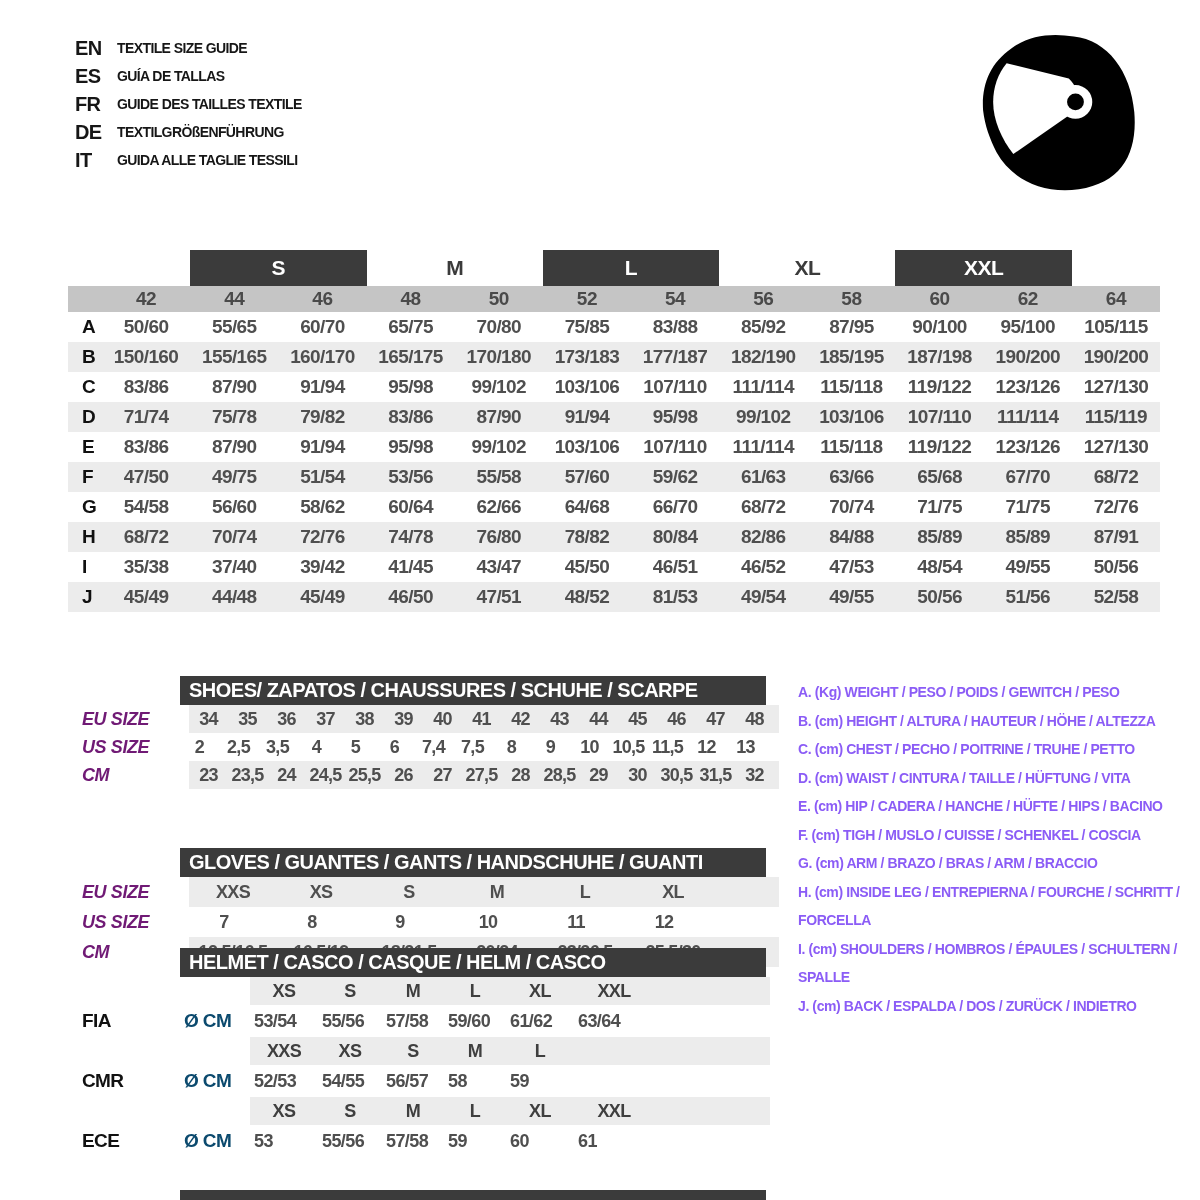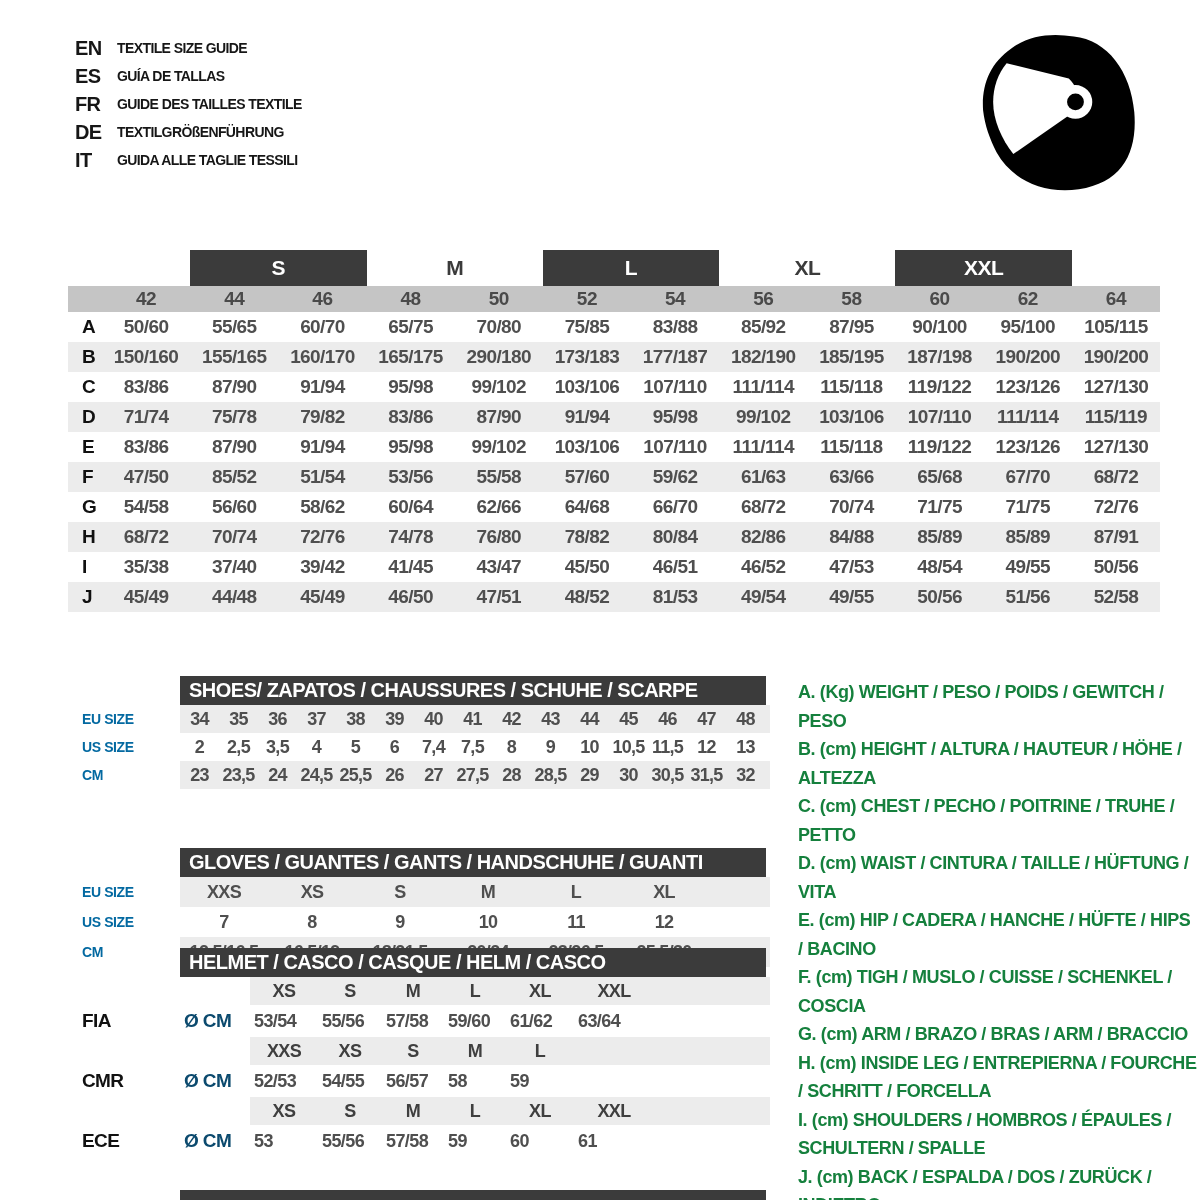--- a/index.html
+++ b/index.html
@@ -31,24 +31,24 @@
   .trow-label{display:flex;align-items:center;padding-left:14px;font-weight:700;font-size:19px;color:#111;}
   .tcell{display:flex;align-items:center;justify-content:center;font-weight:700;font-size:19px;
          color:#4f4f4f;letter-spacing:-0.6px;white-space:nowrap;}
 
   
   .section{position:absolute;left:68px;width:1092px;}
   .sec-header{margin-left:112px;width:586px;height:29px;background:#3b3b3b;color:#fff;
               font-weight:700;font-size:20px;letter-spacing:-0.5px;display:flex;align-items:center;
               padding-left:9px;box-sizing:border-box;white-space:nowrap;}
   .srow{display:grid;grid-template-columns:112px 1fr;}
-  .srow-label{display:flex;align-items:center;padding-left:14px;font-weight:700;font-size:14px;
-              color:#0369a1;letter-spacing:-0.4px;white-space:nowrap;}
+  .srow-label{display:flex;align-items:center;padding-left:14px;font-weight:700;font-size:18px;
+              color:#701a75;letter-spacing:-0.4px;white-space:nowrap;font-style:italic;}
   .band{display:grid;width:590px;}
-  .band.shaded{background:#ececec;}
+  .band.shaded{background:#ececec;margin-left:9px;}
   .band-shoes{grid-template-columns:repeat(15,39px) 1fr;}
   .band-gloves{grid-template-columns:repeat(6,88px) 1fr;}
   .scell{display:flex;align-items:center;justify-content:center;font-weight:700;font-size:18px;
          color:#4f4f4f;letter-spacing:-0.7px;white-space:nowrap;}
   .shoes-sec .srow{height:28px;}
   .gloves-sec .srow{height:30px;}
 
   
   .hrow{display:grid;grid-template-columns:112px 70px 68px 64px 62px 62px 68px 80px 1fr;position:relative;}
   .hrow.sizes{height:28px;}
@@ -56,21 +56,21 @@
   .hband{position:absolute;left:182px;top:0;bottom:0;width:520px;background:#ececec;}
   .hcell{position:relative;display:flex;align-items:center;justify-content:center;font-weight:700;
          font-size:18px;letter-spacing:-0.6px;white-space:nowrap;}
   .hcell.size-name{color:#3f3f3f;}
   .hcell.val{color:#4f4f4f;justify-content:flex-start;padding-left:4px;}
   .hcell.std{justify-content:flex-start;padding-left:14px;color:#111;font-size:19px;}
   .hcell.diam{justify-content:flex-start;padding-left:4px;color:#0c4a6e;font-size:19px;}
 
   
   .legend{position:absolute;left:798px;top:678px;width:400px;}
-  .legend-line{font-weight:700;font-size:18px;line-height:28.5px;color:#15803d;letter-spacing:-0.4px;}
+  .legend-line{font-weight:700;font-size:14px;line-height:28.5px;color:#8b5cf6;letter-spacing:-0.4px;}
 
   
   .bottom-bar{position:absolute;left:180px;top:1190px;width:586px;height:10px;background:#3b3b3b;}
 </style>
 </head>
 <body>
 
 <div class="page">
 
   <div class="lang-block">
@@ -141,21 +141,21 @@
           <div class="tcell">90/100</div>
           <div class="tcell">95/100</div>
           <div class="tcell">105/115</div>
         </div>
         <div class="trow shaded">
           <div class="trow-label">B</div>
           <div class="tcell">150/160</div>
           <div class="tcell">155/165</div>
           <div class="tcell">160/170</div>
           <div class="tcell">165/175</div>
-          <div class="tcell">290/180</div>
+          <div class="tcell">170/180</div>
           <div class="tcell">173/183</div>
           <div class="tcell">177/187</div>
           <div class="tcell">182/190</div>
           <div class="tcell">185/195</div>
           <div class="tcell">187/198</div>
           <div class="tcell">190/200</div>
           <div class="tcell">190/200</div>
         </div>
         <div class="trow">
           <div class="trow-label">C</div>
@@ -198,21 +198,21 @@
           <div class="tcell">107/110</div>
           <div class="tcell">111/114</div>
           <div class="tcell">115/118</div>
           <div class="tcell">119/122</div>
           <div class="tcell">123/126</div>
           <div class="tcell">127/130</div>
         </div>
         <div class="trow shaded">
           <div class="trow-label">F</div>
           <div class="tcell">47/50</div>
-          <div class="tcell">85/52</div>
+          <div class="tcell">49/75</div>
           <div class="tcell">51/54</div>
           <div class="tcell">53/56</div>
           <div class="tcell">55/58</div>
           <div class="tcell">57/60</div>
           <div class="tcell">59/62</div>
           <div class="tcell">61/63</div>
           <div class="tcell">63/66</div>
           <div class="tcell">65/68</div>
           <div class="tcell">67/70</div>
           <div class="tcell">68/72</div>

